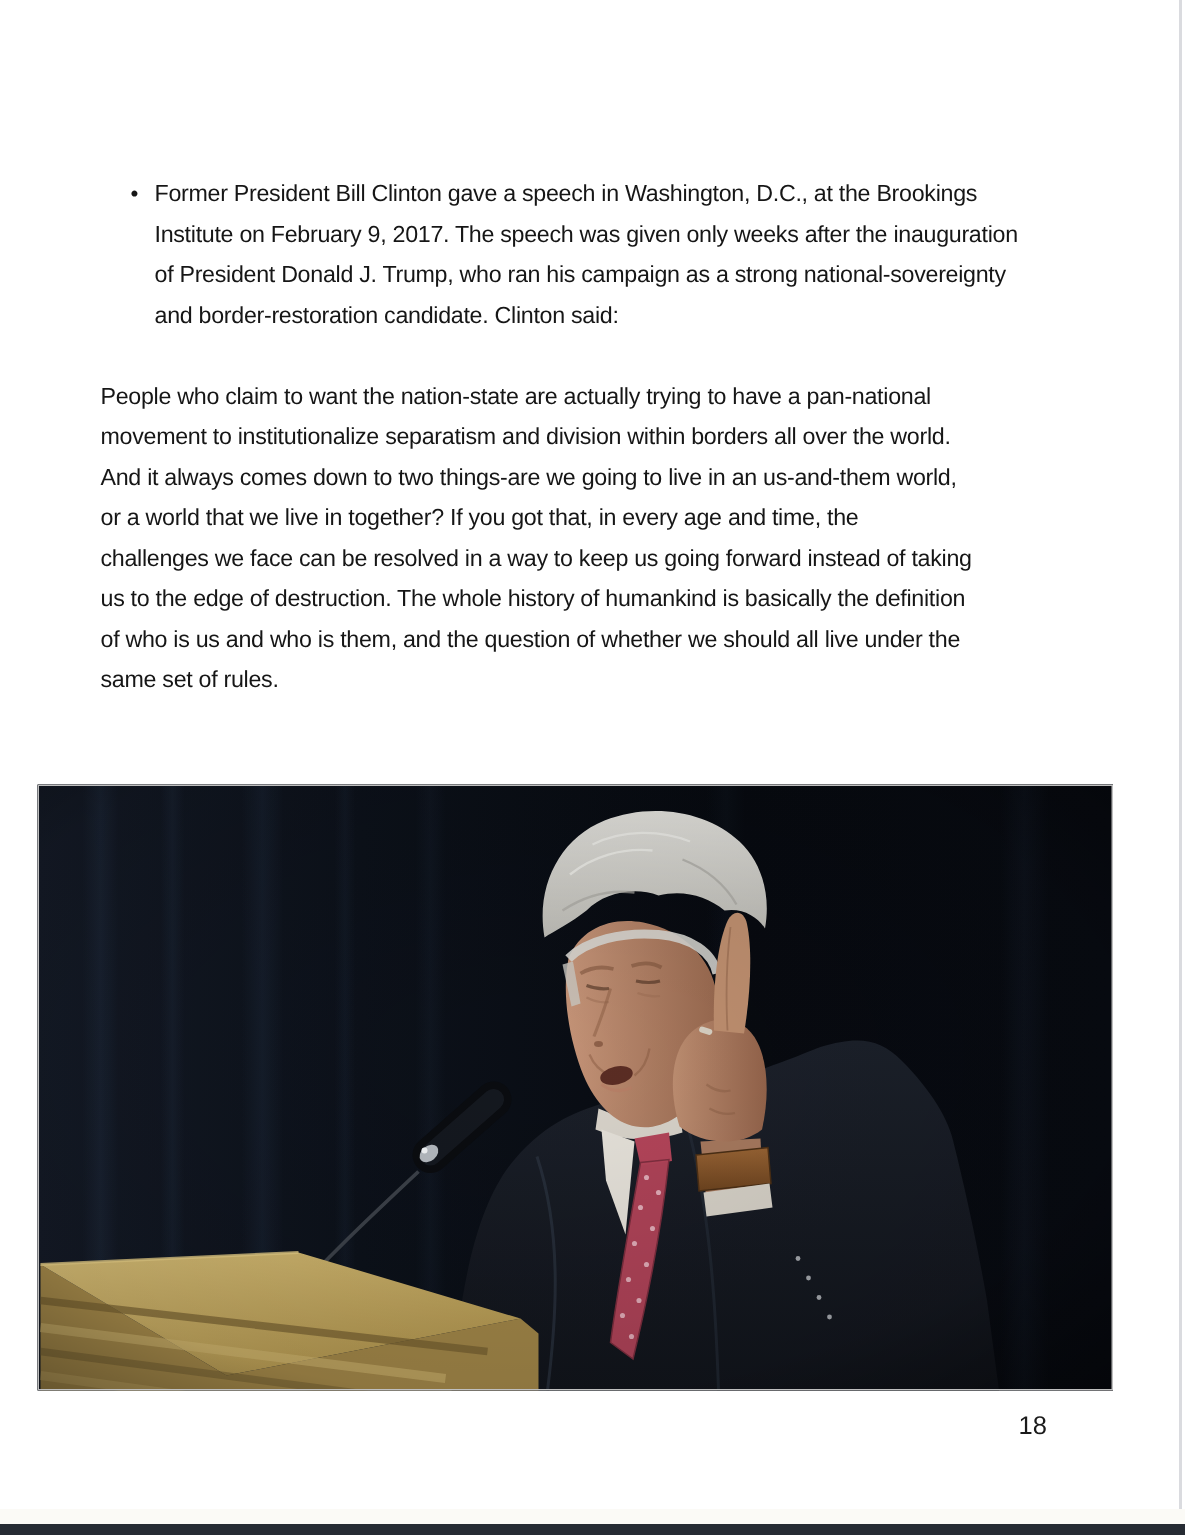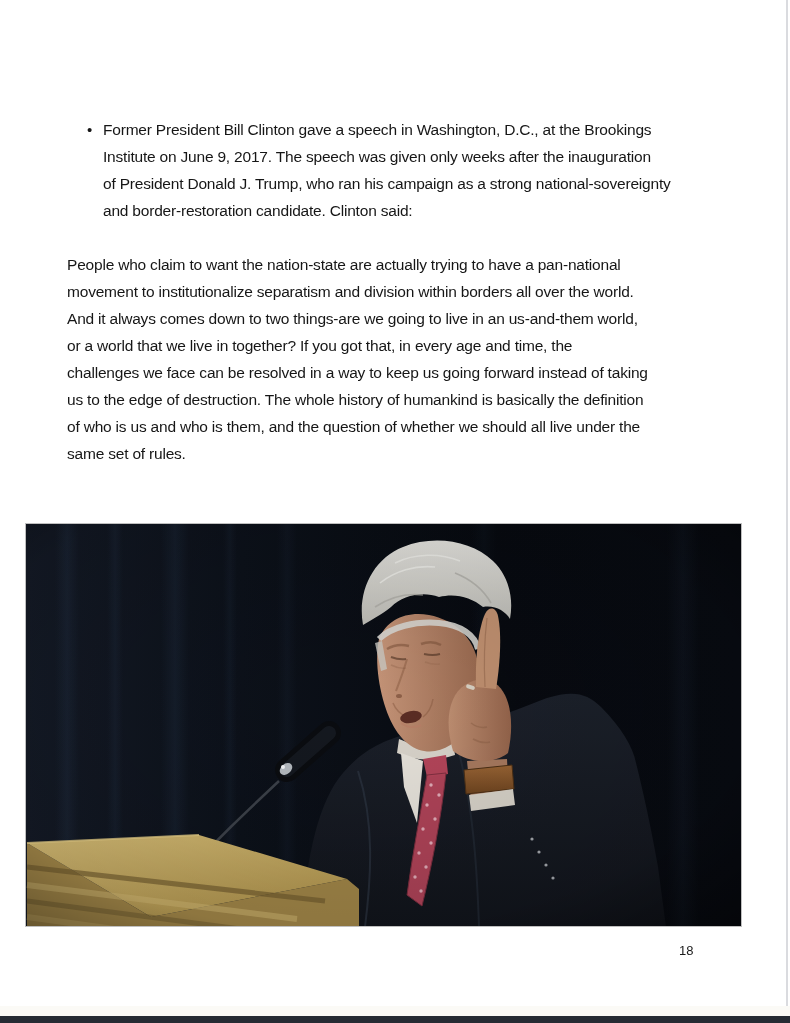--- a/index.html
+++ b/index.html
@@ -20,21 +20,21 @@
   .bold-lead { font-weight:400; }
 
   .photo-frame {
     position:absolute; left:25px; top:523px; width:717px; height:404px;
     background:#07090e;
   }
   .photo-frame svg { display:block; width:717px; height:404px; }
 
   .page-number {
     position:absolute; left:679px; top:941px;
-    font-size:13px; line-height:20px; color:#1a1a1a;
+    font-size:17px; line-height:20px; color:#1a1a1a;
   }
 
   .right-edge-line {
     position:absolute; right:2px; top:0; width:2px; height:1023px;
     background:#dadbdf;
   }
   .footer-strip {
     position:absolute; left:0; bottom:7px; width:790px; height:10px;
     background:#fbfaf6;
   }
@@ -43,21 +43,21 @@
     background:#262b33;
   }
 </style>
 </head>
 <body>
 
 <div class="screen">
 
   <div class="text-block">
     <div class="bullet-item"><span class="bullet-marker">•</span><span class="bold-lead">Former President Bill Clinton</span><span> gave a speech in Washington, D.C., at the Brookings
-Institute on June 9, 2017. The speech was given only weeks after the inauguration
+Institute on February 9, 2017. The speech was given only weeks after the inauguration
 of President Donald J. Trump, who ran his campaign as a strong national-sovereignty
 and border-restoration candidate. Clinton said:</span></div>
     <div class="quote">People who claim to want the nation-state are actually trying to have a pan-national
 movement to institutionalize separatism and division within borders all over the world.
 And it always comes down to two things-are we going to live in an us-and-them world,
 or a world that we live in together? If you got that, in every age and time, the
 challenges we face can be resolved in a way to keep us going forward instead of taking
 us to the edge of destruction. The whole history of humankind is basically the definition
 of who is us and who is them, and the question of whether we should all live under the
 same set of rules.</div>

